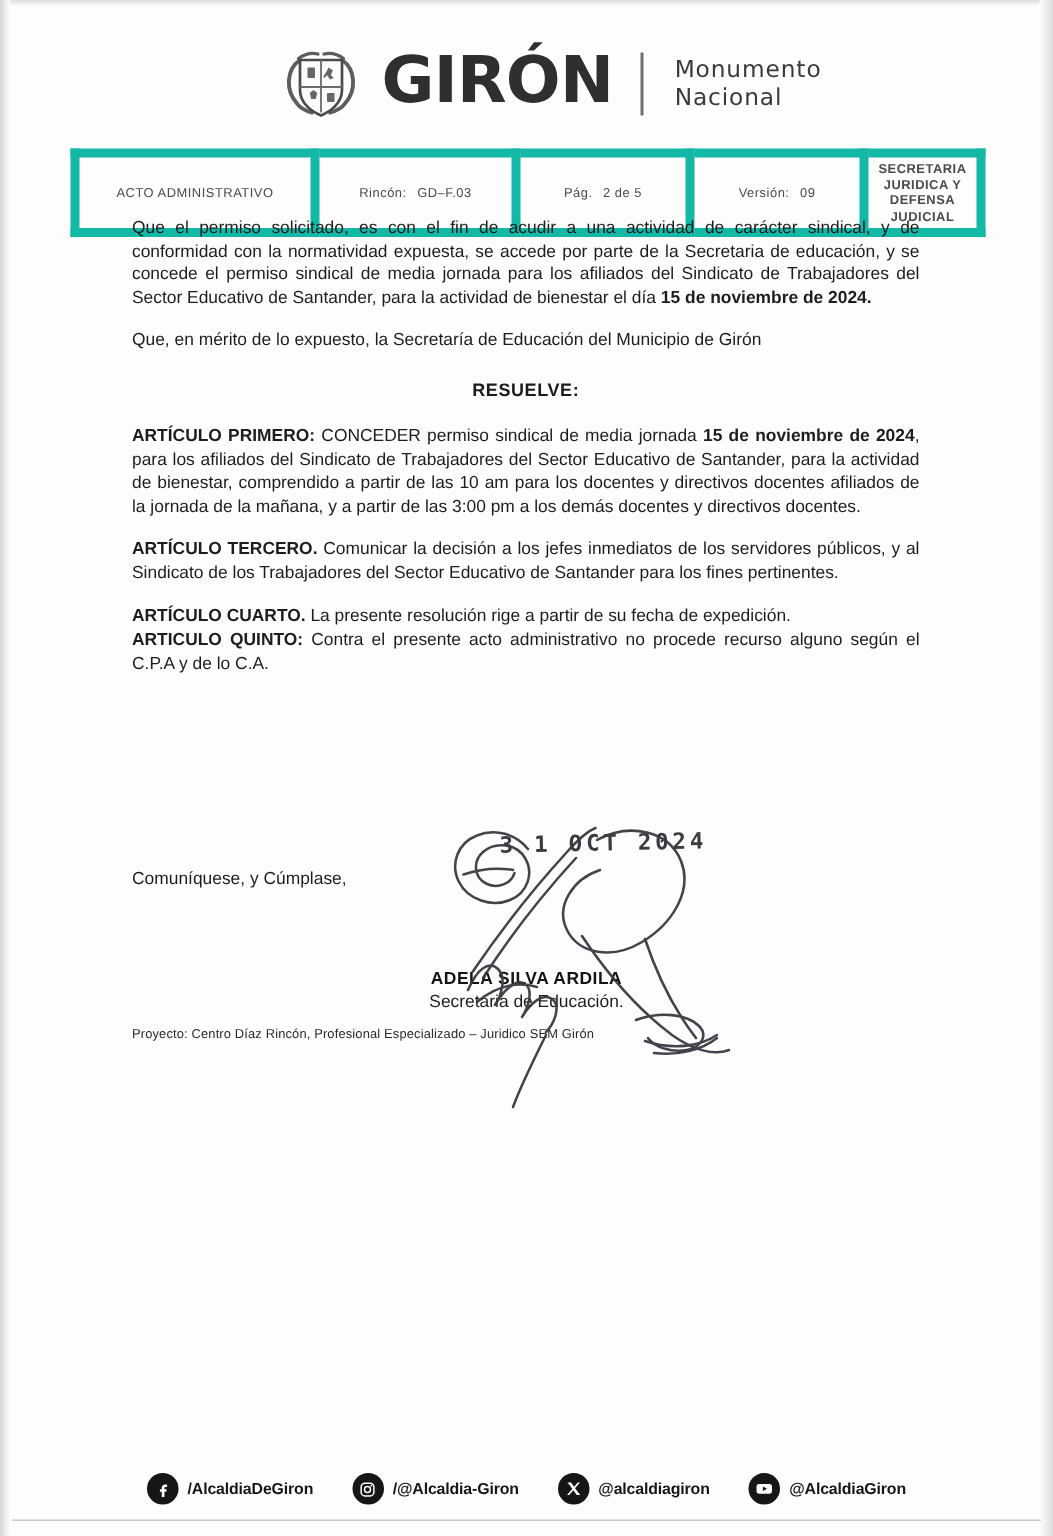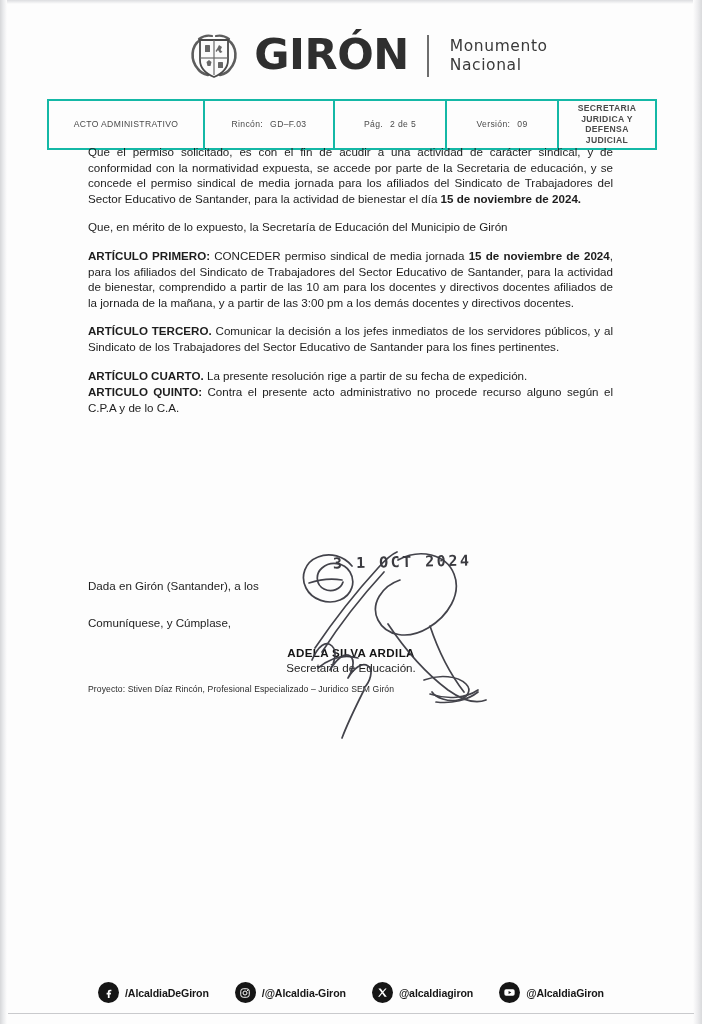--- a/index.html
+++ b/index.html
@@ -81,21 +81,21 @@
 
   
   #meta-table {
     position: absolute;
     left: 47px; top: 99px;
     width: 610px;
     border-collapse: collapse;
     table-layout: fixed;
   }
   #meta-table td {
-    border: 2px solid #14b8a6;
+    border: 6px solid #14b8a6;
     height: 28px;
     vertical-align: middle;
     text-align: center;
     font-size: 8.6px;
     letter-spacing: 0.35px;
     color: #4a4a4a;
     padding: 2px 3px;
     margin-top: 26px;
   }
   td.mt-acto   { width: 148px; color: #6a6a6a; letter-spacing: 0.5px; }
@@ -314,42 +314,42 @@
       </tr>
     </tbody>
   </table>
 
   <div id="doc-body">
 
     <p class="para"><span>Que el permiso solicitado, es con el fin de acudir a una actividad de carácter sindical, y de conformidad con la normatividad expuesta, se accede por parte de la Secretaria de educación, y se concede el permiso sindical de media jornada para los afiliados del Sindicato de Trabajadores del Sector Educativo de Santander, para la actividad de bienestar el día </span><b>15 de noviembre de 2024.</b></p>
 
     <p class="para">Que, en mérito de lo expuesto, la Secretaría de Educación del Municipio de Girón</p>
 
+    <p class="center">RESUELVE:</p>
 
     <p class="para"><span class="art-head">ARTÍCULO PRIMERO:</span><span> CONCEDER permiso sindical de media jornada </span><b>15 de noviembre de 2024</b><span>, para los afiliados del Sindicato de Trabajadores del Sector Educativo de Santander, para la actividad de bienestar, comprendido a partir de las 10 am para los docentes y directivos docentes afiliados de la jornada de la mañana, y a partir de las 3:00 pm a los demás docentes y directivos docentes.</span></p>
 
 
     <p class="para"><span class="art-head">ARTÍCULO TERCERO.</span><span> Comunicar la decisión a los jefes inmediatos de los servidores públicos, y al Sindicato de los Trabajadores del Sector Educativo de Santander para los fines pertinentes.</span></p>
 
     <p class="para tight"><span class="art-head">ARTÍCULO CUARTO.</span><span> La presente resolución rige a partir de su fecha de expedición.</span></p>
 
     <p class="para"><span class="art-head">ARTICULO QUINTO:</span><span> Contra el presente acto administrativo no procede recurso alguno según el C.P.A y de lo C.A.</span></p>
   </div>
 
   <div id="closing">
-    <p>Dada en Girón (Santander), a los</p>
     <p>Comuníquese, y Cúmplase,</p>
   </div>
 
   <div id="sign-block">
     <div id="sign-name">ADELA SILVA ARDILA</div>
     <div id="sign-role">Secretaria de Educación.</div>
   </div>
 
-  <div id="project-line">Proyecto: Stiven Díaz Rincón, Profesional Especializado – Juridico SEM Girón</div>
+  <div id="project-line">Proyecto: Centro Díaz Rincón, Profesional Especializado – Juridico SEM Girón</div>
 
   <div id="ink-layer">
 
     <div id="date-stamp">3 1 OCT 2024</div>
 
     <svg width="702" height="1024" viewBox="0 0 702 1024" style="position:absolute;left:0;top:0;">
       <g fill="none" stroke="#3a3a42" stroke-width="1.7" stroke-linecap="round" stroke-linejoin="round" opacity="0.95">
 
         <path d="M352 566 C344 556 330 552 318 557 C305 562 300 576 306 588
                  C312 600 328 605 340 600 C352 595 356 582 350 572

